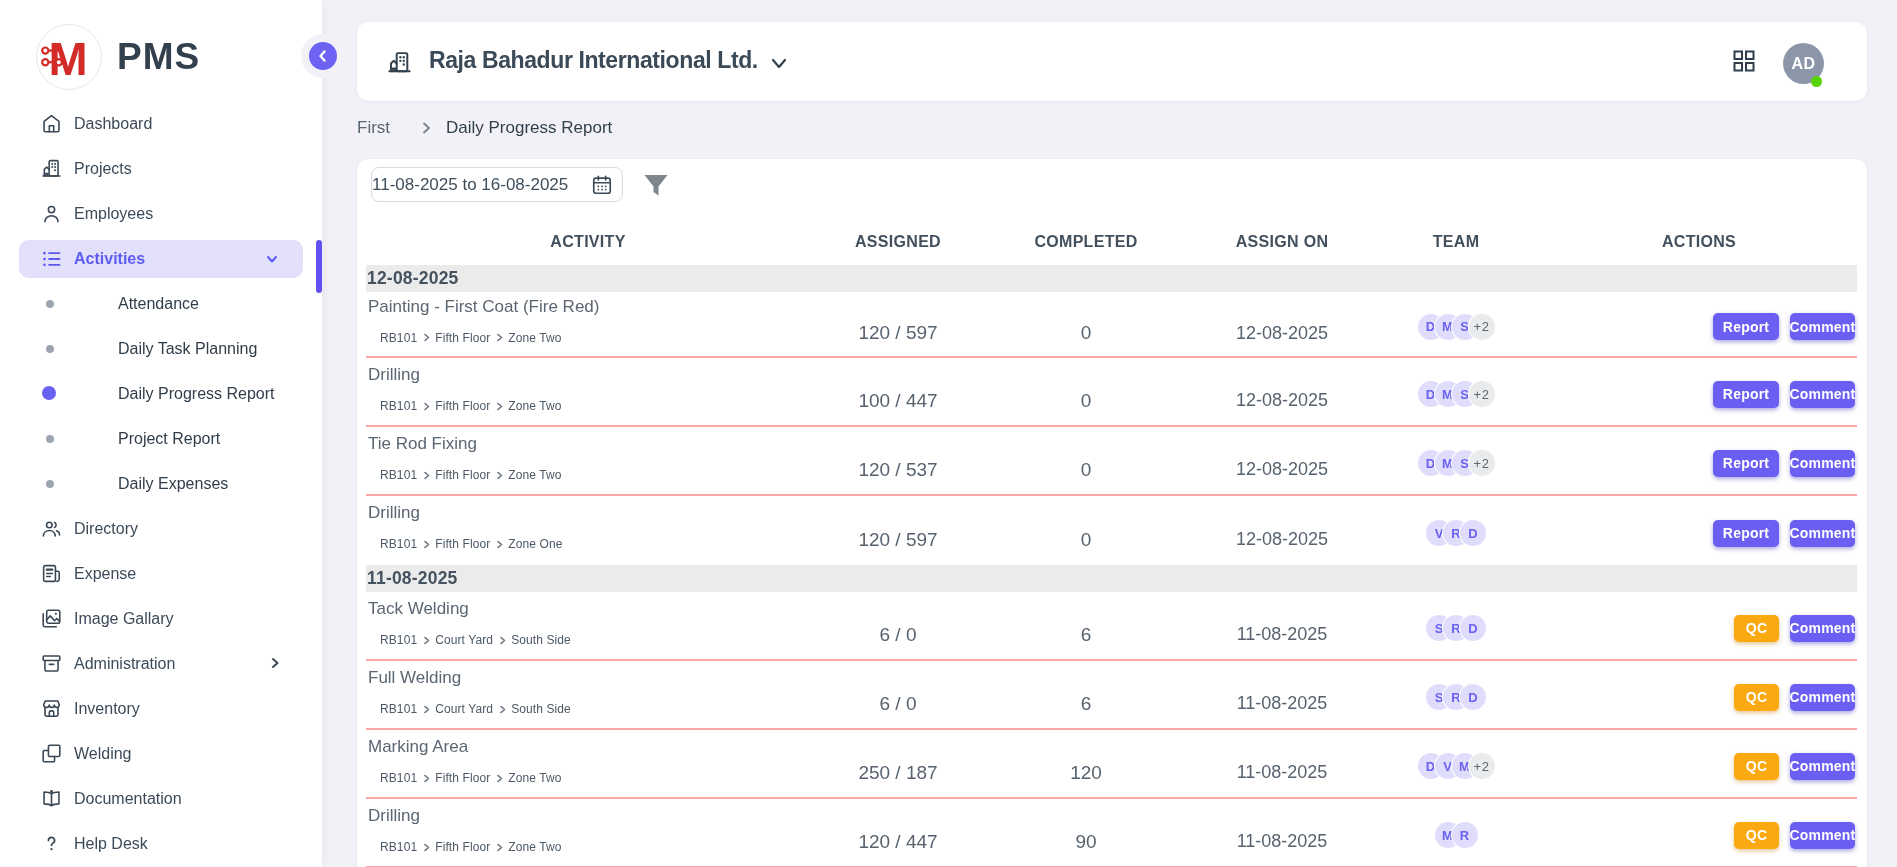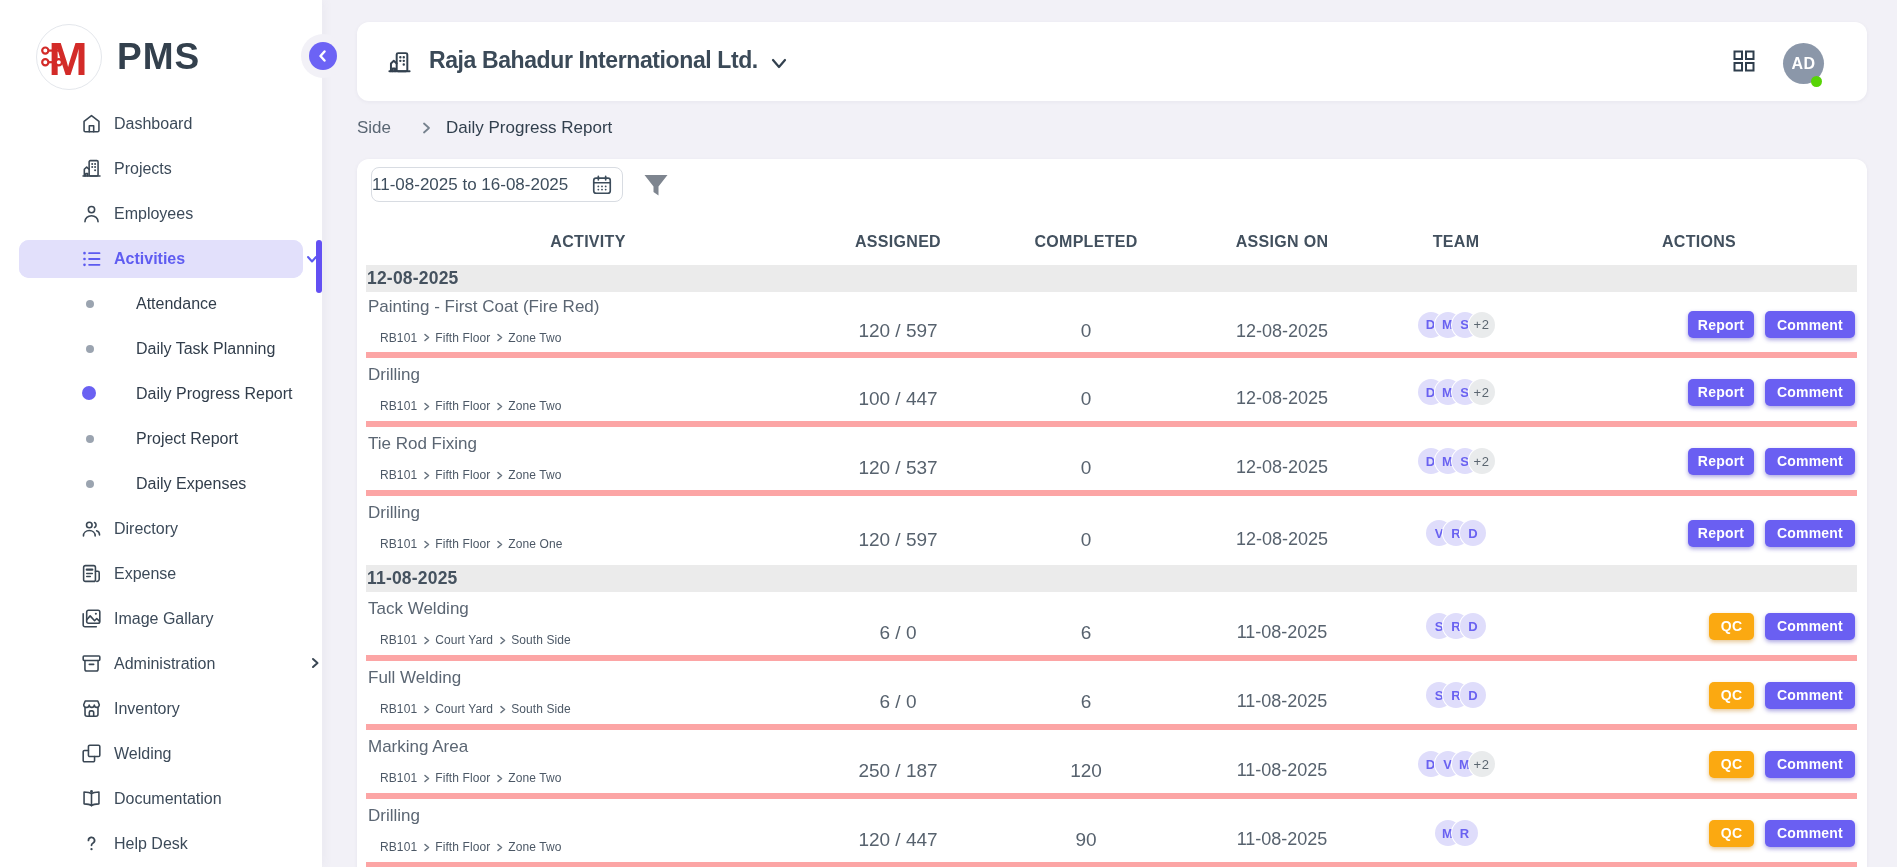--- a/index.html
+++ b/index.html
@@ -8,27 +8,27 @@
 
 
 #sidebar { position:absolute; left:0; top:0; width:322px; height:867px; background:#fff;
   box-shadow:2px 0 10px rgba(80,80,120,.05); }
 #logoCircle { position:absolute; left:36px; top:24px; width:66px; height:66px; border-radius:50%;
   background:#fff; border:1.5px solid #e4e7ec; }
 #logoPMS { position:absolute; left:117px; top:36px; font-size:37px; font-weight:700; color:#33404d; letter-spacing:1px;}
 #collapseHalo { position:absolute; left:301px; top:34px; width:44px; height:44px; border-radius:50%; background:#f2f1f7;}
 #collapseBtn { position:absolute; left:309px; top:42px; width:28px; height:28px; border-radius:50%;
   background:#6c63f5; display:flex; align-items:center; justify-content:center; }
-#menu { position:absolute; left:0; top:101px; width:322px;margin-left:40px; }
+#menu { position:absolute; left:0; top:101px; width:322px; }
 .mi { height:45px; display:flex; align-items:center; position:relative; color:#3c4a59;
   font-size:16px; font-weight:500; }
 .mi { z-index:1; } .mi .micon { position:absolute; left:41px; width:21px; height:21px; display:flex; align-items:center; justify-content:center;}
 .mi .mlbl { position:absolute; left:74px; white-space:nowrap; }
 .mi.sub .dot { position:absolute; left:46px; top:18.5px; width:8px; height:8px; border-radius:50%; background:#9ba4b0; }
-.mi.sub .mlbl { left:96px; color:#313d4b; }
+.mi.sub .mlbl { left:118px; color:#313d4b; }
 .mi.sub.active .dot { left:42px; top:15px; width:14px; height:14px; background:#6a61f2; }
 #activeBox { position:absolute; left:19px; top:240px; z-index:0; width:284px; height:38px; border-radius:10px;
   background:#e2e0fb; }
 .mi.actmain { color:#5f5cf1; }
 .mi.actmain .mlbl { color:#5f5cf1; font-weight:600;}
 #actChevron { position:absolute; left:265px; top:16px; }
 #adminChevron { position:absolute; left:268px; top:15px; }
 #sideBar2 { position:absolute; left:316px; top:240px; width:6px; height:53px; border-radius:4px; background:#6350f3; z-index:5;}
 
 
@@ -56,21 +56,21 @@
 #calIcon { position:absolute; left:219px; top:6px; }
 #funnel { position:absolute; left:286px; top:15px; }
 
 
 #tbl { position:absolute; left:9px; top:64px; width:1491px; }
 .hrow { height:42px; position:relative; }
 .hcell { position:absolute; top:10px; font-size:16px; font-weight:600; color:#42505e; letter-spacing:0.3px; text-align:center; }
 .band { height:27px; background:#ebebeb; display:flex; align-items:center; padding-left:2px;
   font-size:17.5px; font-weight:700; color:#45525f; letter-spacing:0.2px;}
 .band { padding-left:1px; }
-.row { height:69px; position:relative; border-bottom:6px solid #fca5a5; }
+.row { height:69px; position:relative; border-bottom:2px solid #fca5a5; }
 .row.first { height:66px; } .row.nob { border-bottom:none; height:69px; }
 .row .title { position:absolute; left:2px; top:6.5px; font-size:17px; color:#5b6673; }
 .row.first .title { top:4.5px; }
 .row .crumb { position:absolute; left:14px; top:41px; font-size:12px; font-weight:500; color:#4c5866;
   display:flex; align-items:center; letter-spacing:0.1px;}
 .crumb .sep { margin:0 4.5px; }
 .row.first .crumb { top:38.5px; }
 .num { position:absolute; top:0; height:100%; display:flex; align-items:center; justify-content:center;
   font-size:19px; color:#57626e; padding-top:18px; }
 .c-assigned { left:432px; width:200px; }
@@ -80,21 +80,21 @@
   display:flex; align-items:center; justify-content:center; padding-top:5px; }
 .c-actions { position:absolute; right:2px; top:0; height:100%; display:flex; align-items:center; gap:11px; padding-top:5px; }
 .av { width:26px; height:26px; border-radius:50%; background:#dfddfb; color:#6a62f1;
   font-size:13px; font-weight:600; display:flex; align-items:center; justify-content:center;
   box-shadow:0 0 0 1px #fff; margin-left:-9px; }
 .av:first-child { margin-left:0; }
 .av.gray { background:#e9ebec; color:#5b6670; font-size:13px; font-weight:500; letter-spacing:0.5px; }
 .btn { height:27px; border-radius:5px; color:#fff; font-size:14px; font-weight:700;
   display:flex; align-items:center; justify-content:center; letter-spacing:0.2px; }
 .btn.report { width:66px; background:#6a5ff2; box-shadow:0 2px 4px rgba(70,60,190,.45); }
-.btn.comment { width:90px; background:#6a5ff2; box-shadow:0 2px 4px rgba(70,60,190,.45); }
+.btn.comment { width:65px; background:#6a5ff2; box-shadow:0 2px 4px rgba(70,60,190,.45); }
 .btn.qc { width:45px; background:#fba911; box-shadow:0 2px 4px rgba(200,130,20,.45); }
 svg { display:block; }
 </style>
 </head>
 <body>
 
 <div id="sidebar">
   <div id="logoCircle">
     <svg width="63" height="63" viewBox="0 0 63 63">
       <text x="11.5" y="50" font-size="47" font-weight="700" fill="#d32b28" font-family="Liberation Sans">M</text>
@@ -295,21 +295,21 @@
   <svg id="gridIcon" width="22" height="22" viewBox="0 0 22 22" fill="none" stroke="#2f3e4d" stroke-width="2">
       <rect x="1.5" y="1.5" width="7.5" height="7.5"></rect>
       <rect x="13" y="1.5" width="7.5" height="7.5"></rect>
       <rect x="1.5" y="13" width="7.5" height="7.5"></rect>
       <rect x="13" y="13" width="7.5" height="7.5"></rect>
     </svg>
   <div id="avatarAD">AD</div>
   <div id="greenDot"></div>
 </div>
 
-<div id="crumbHome">Side</div>
+<div id="crumbHome">First</div>
 <svg id="crumbArrow" width="14" height="14" viewBox="0 0 14 14">
     <path d="M5 2.5 10 7 5 11.5" stroke="#76828e" stroke-width="1.8" fill="none" stroke-linecap="round" stroke-linejoin="round"></path>
   </svg>
 <div id="crumbPage">Daily Progress Report</div>
 
 <div id="card">
   <div id="dateInput">
       <span>11-08-2025 to 16-08-2025</span>
     <svg id="calIcon" width="22" height="22" viewBox="0 0 24 24" fill="none" stroke="#3c4c5b" stroke-width="1.8" stroke-linecap="round" stroke-linejoin="round">
         <rect x="3" y="4.5" width="18" height="16.5" rx="2.5"></rect>

